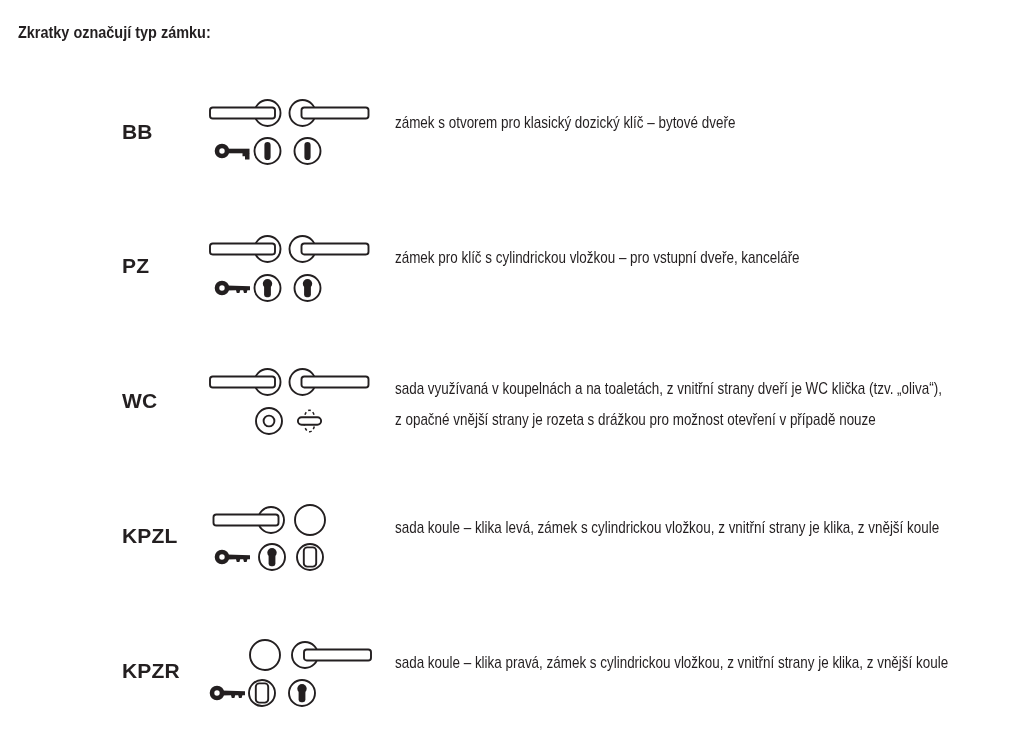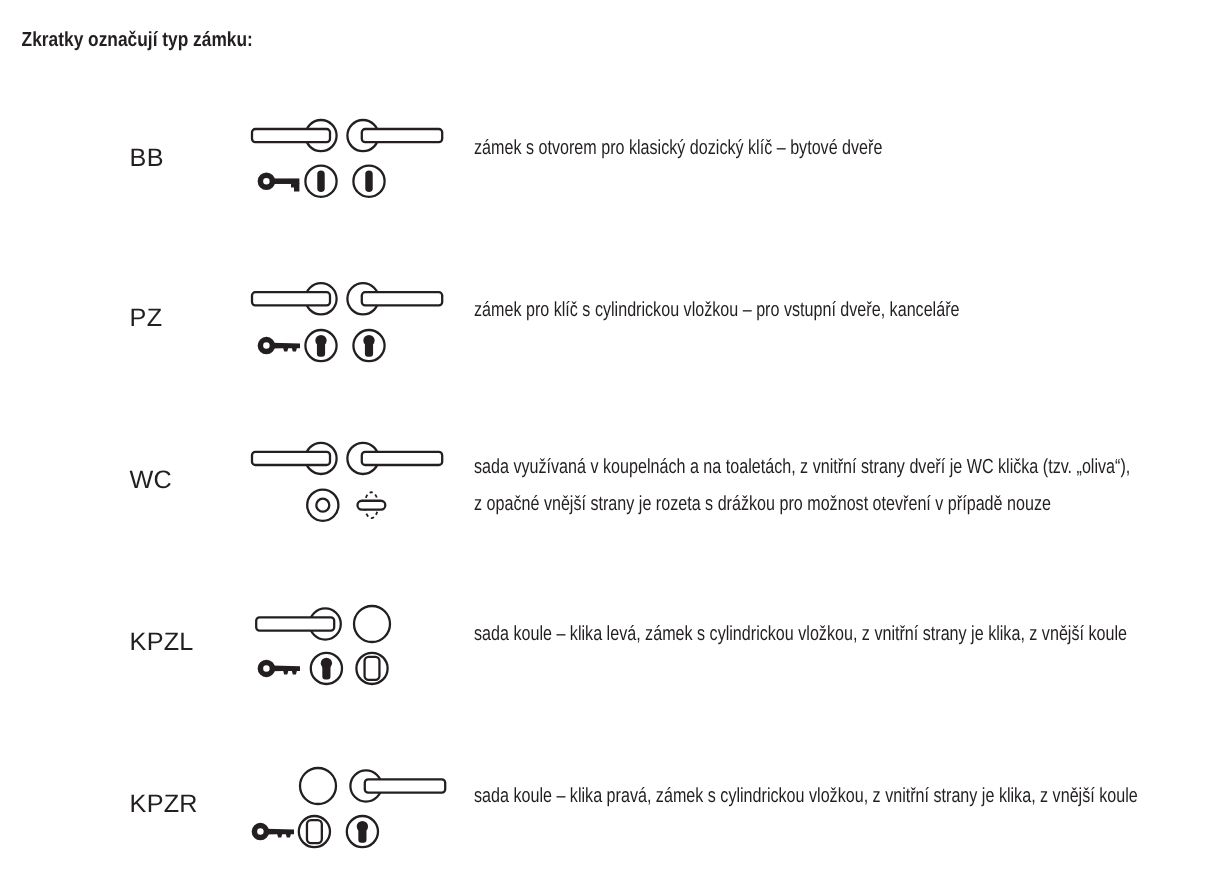--- a/index.html
+++ b/index.html
@@ -6,21 +6,21 @@
   .page {
     position:relative; width:1011px; height:732px; background:#ffffff;
     font-family:"Liberation Sans", sans-serif; color:#231f20; overflow:hidden;
   }
   .title {
     position:absolute; left:18px; top:24px; margin:0;
     font-size:17px; font-weight:bold; line-height:18px;
     transform:scaleX(0.85); transform-origin:0 0; white-space:nowrap;
   }
   .code {
-    position:absolute; left:108px; font-size:21px; font-weight:normal;
+    position:absolute; left:122px; font-size:21px; font-weight:bold;
     line-height:24px; letter-spacing:0.2px; white-space:nowrap;
   }
   .icons { position:absolute; left:205px; width:170px; height:80px; }
   .desc {
     position:absolute; left:395px; font-size:17px; line-height:20px;
     transform:scaleX(0.79); transform-origin:0 0; white-space:nowrap;
   }
   .desc-multi { line-height:31px; }
   
   .st  { fill:none; stroke:#231f20; stroke-width:1.9; }

